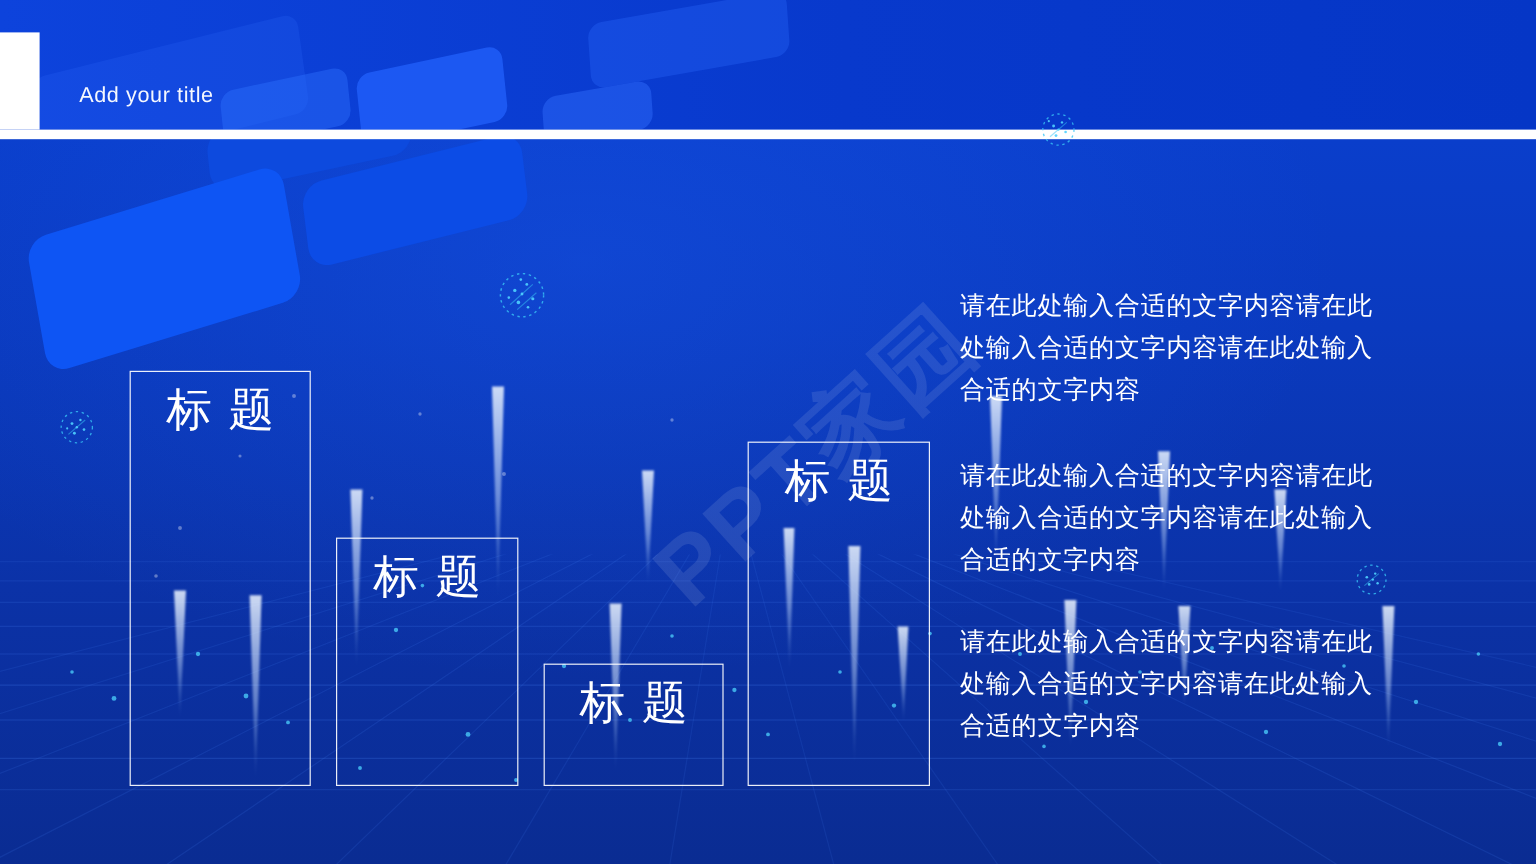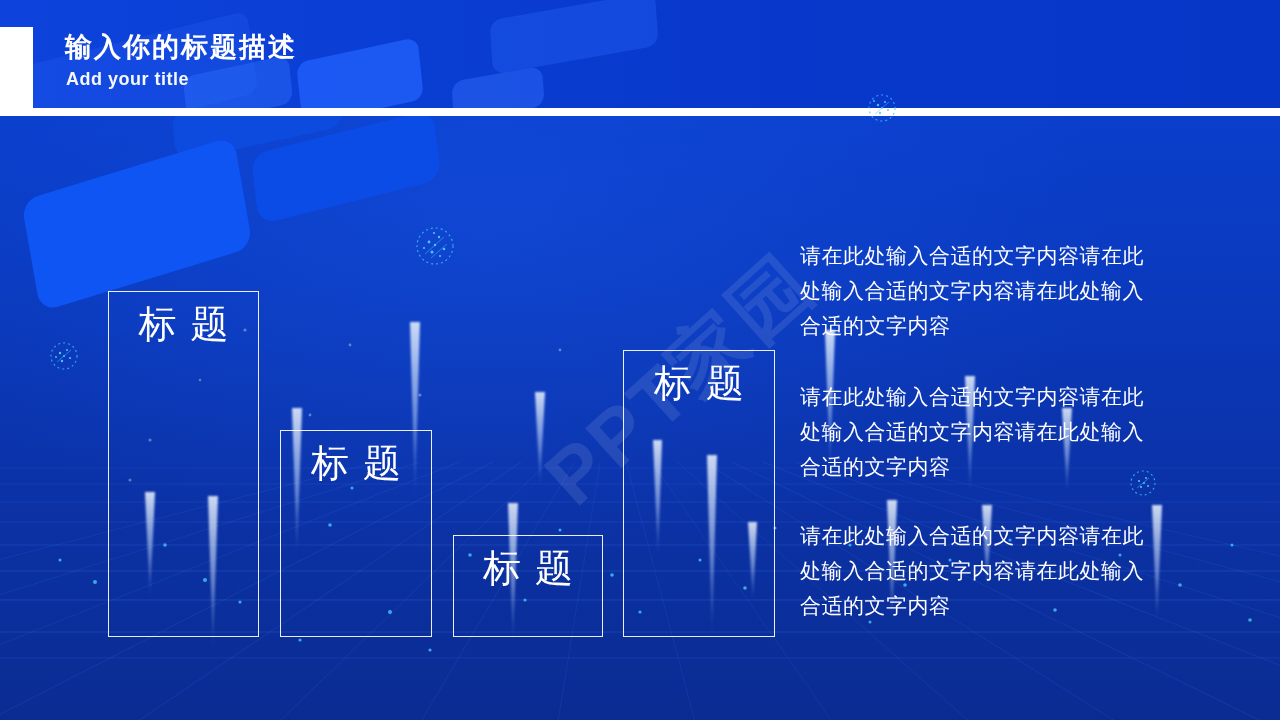--- a/index.html
+++ b/index.html
@@ -27,36 +27,36 @@
   .hd4{left:452px;top:74px; width:92px; height:40px;background:rgba(45,105,250,.50);transform:rotate(-10deg) skewX(-6deg);}
   .hd5{left:490px;top:6px;  width:168px;height:54px;background:rgba(40,100,248,.38);transform:rotate(-10deg) skewX(-6deg);}
   .white-strip{position:absolute;left:0;top:108px;width:1280px;height:8px;background:#ffffff;z-index:5;}
   .white-block{position:absolute;left:0;top:27px;width:33px;height:81px;background:#ffffff;z-index:6;}
   .title{
     position:absolute;left:65px;top:29px;z-index:6;color:#fff;
     font-size:27px;font-weight:bold;letter-spacing:2px;
   }
   .subtitle{
     position:absolute;left:66px;top:69px;z-index:6;color:rgba(255,255,255,.96);
-    font-size:18px;font-weight:700;letter-spacing:.5px;text-align:right;
+    font-size:18px;font-weight:400;letter-spacing:.5px;text-align:right;
   }
   
   .decor{position:absolute;left:0;top:0;z-index:2;}
   .decor-high{position:absolute;left:0;top:0;z-index:6;pointer-events:none;}
   
   .watermark{
     position:absolute;left:520px;top:270px;width:320px;height:220px;z-index:2;
     display:flex;align-items:center;justify-content:center;
     transform:rotate(-42deg);color:rgba(255,255,255,.10);
     font-size:78px;font-weight:bold;letter-spacing:4px;white-space:nowrap;
   }
   
   .tbox{
     position:absolute;border:1.5px solid rgba(255,255,255,.92);z-index:3;
-    box-sizing:border-box;text-align:center;
+    box-sizing:border-box;text-align:center;margin-top:18px;
   }
   .tbox span{
     display:block;margin-top:10px;color:#fff;font-size:38px;font-weight:300;
     letter-spacing:14px;text-indent:14px;line-height:1.2;
   }
   .tbox1{left:108px;top:291px;width:151px;height:346px;}
   .tbox2{left:280px;top:430px;width:152px;height:207px;}
   .tbox3{left:453px;top:535px;width:150px;height:102px;}
   .tbox4{left:623px;top:350px;width:152px;height:287px;}
   
@@ -228,21 +228,20 @@
 
   <div class="header">
     <div class="hd hd1"></div>
     <div class="hd hd2"></div>
     <div class="hd hd3"></div>
     <div class="hd hd4"></div>
     <div class="hd hd5"></div>
   </div>
   <div class="white-strip"></div>
   <div class="white-block"></div>
-  <div class="title">输入你的标题描述</div>
   <div class="subtitle">Add your title</div>
 
   <svg class="decor-high" width="1280" height="720" viewBox="0 0 1280 720">
     <g transform="translate(882,108)">
       <circle r="13" fill="none" stroke="#38c6f6" stroke-width="1.1" stroke-dasharray="2 3" opacity="0.8"></circle>
       <path d="M-7,6 L7,-6" stroke="#38c6f6" stroke-width="1" opacity="0.5" fill="none"></path>
       <g fill="#4fd2ff" opacity="0.9">
         <circle cx="-4" cy="-3" r="1.2"></circle>
           <circle cx="3" cy="-6" r="1"></circle>
           <circle cx="6" cy="2" r="1.1"></circle>

